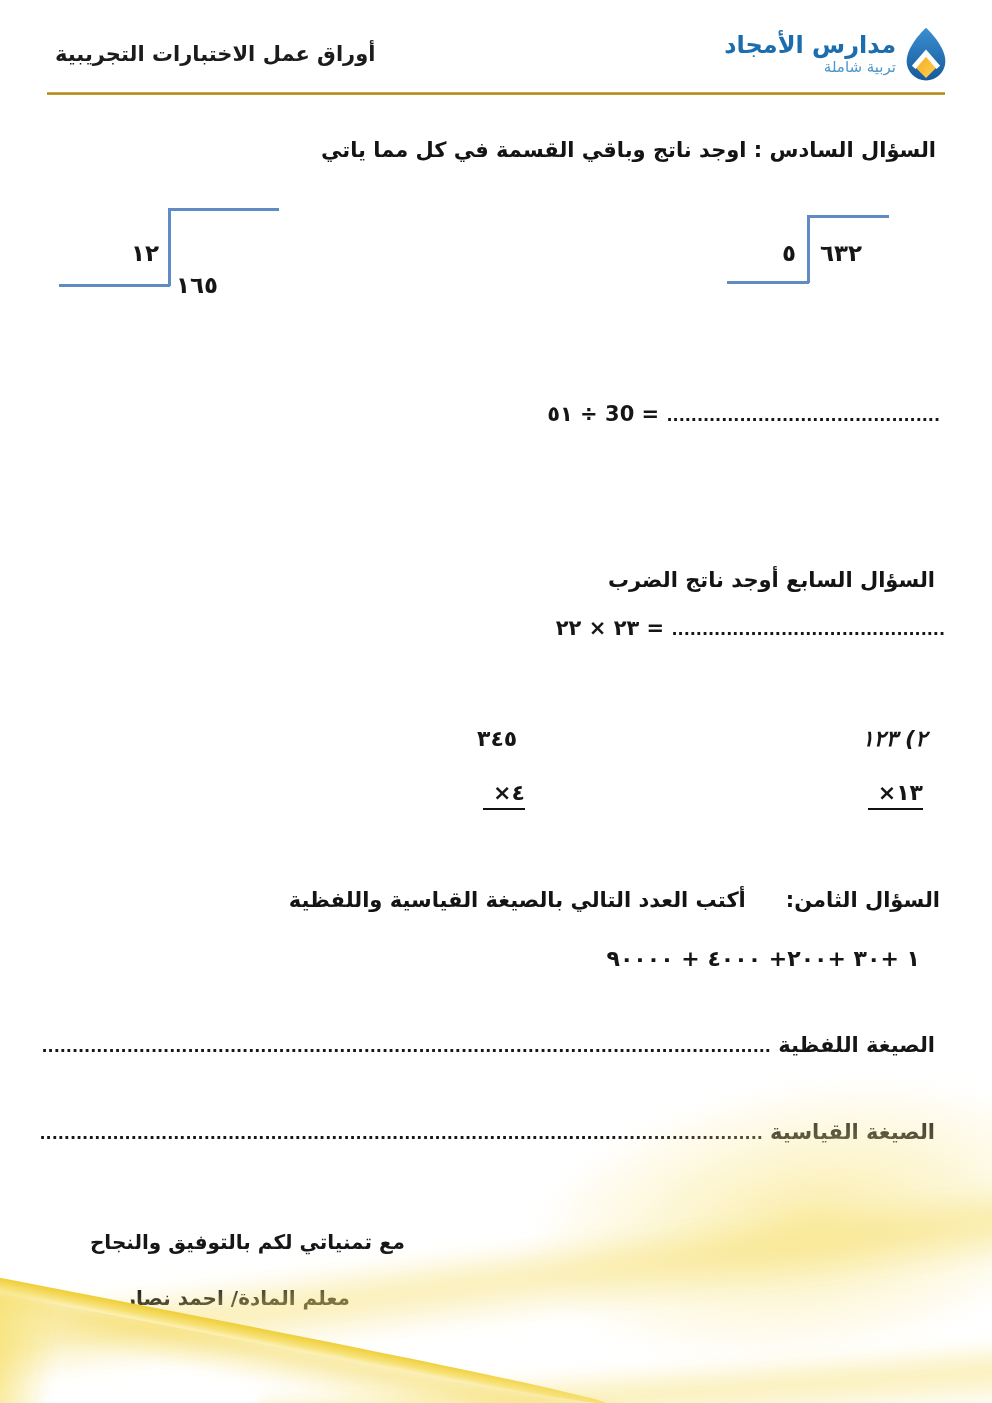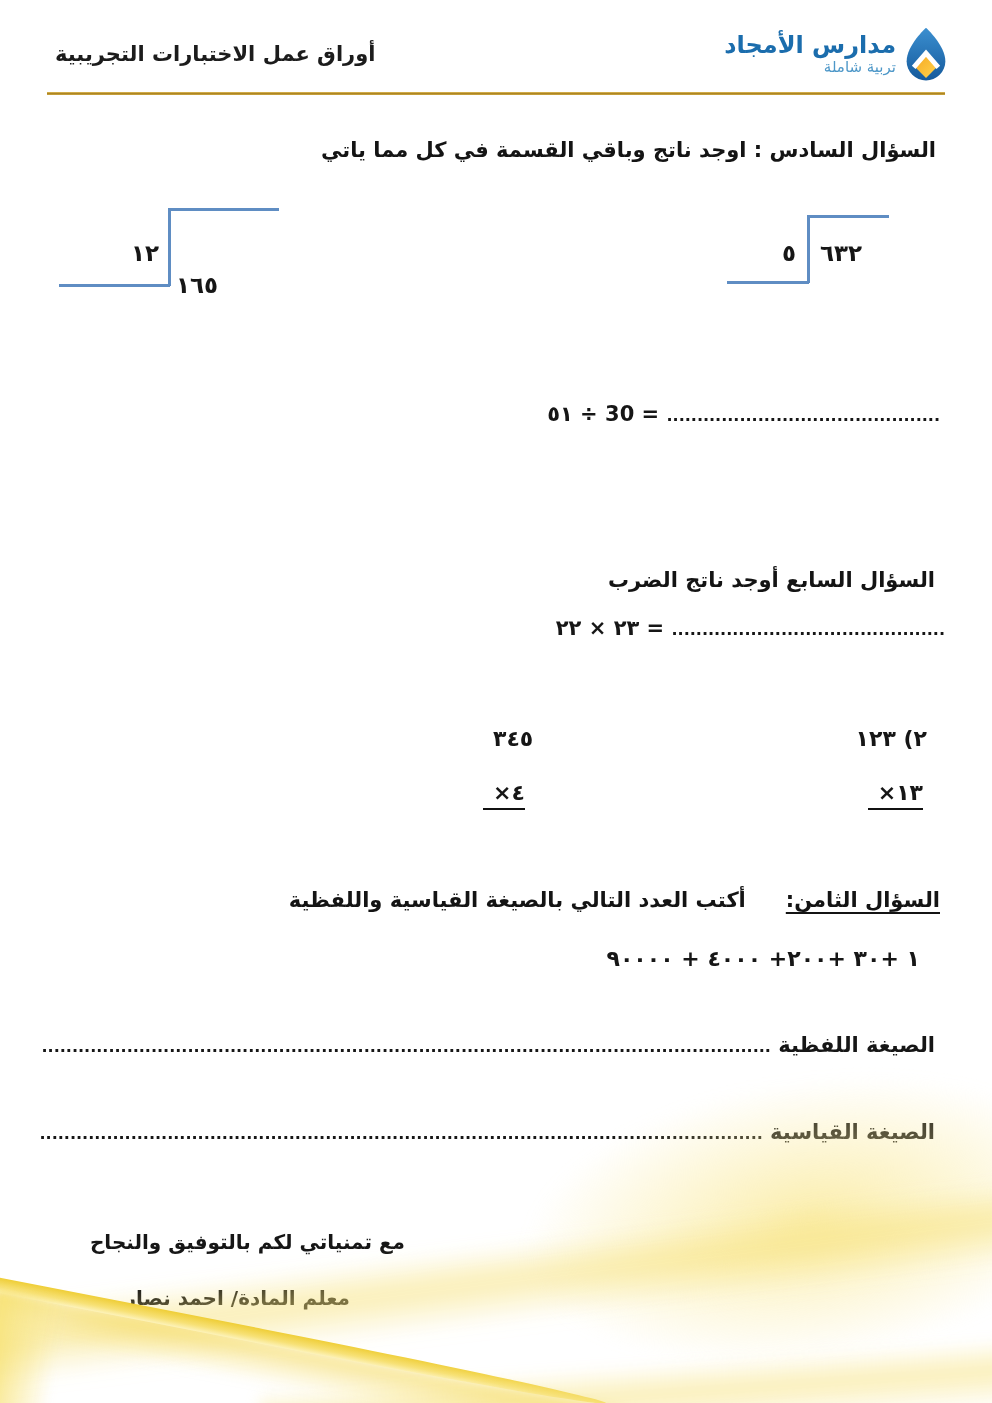--- a/index.html
+++ b/index.html
@@ -21,21 +21,21 @@
   .school-name{font-size:24px;font-weight:700;color:#1b6dad;line-height:1.1;}
   .school-tagline{font-size:15px;color:#4d97c8;line-height:1.3;}
   .header-rule{left:47px;right:47px;top:92px;height:3px;
     background:linear-gradient(to bottom,#e2bf5b 0%,#a87f1f 55%,#d4b049 100%);}
 
   
   .q-heading{font-size:21px;font-weight:700;color:#141414;white-space:nowrap;}
   .q6-heading{right:56px;top:138px;}
   .q7-heading{right:57px;top:568px;}
   .q8-heading{right:52px;top:888px;}
-  .q8-label{text-decoration:underline;text-decoration-thickness:1.5px;text-underline-offset:5px;margin-inline-end:14px;margin-left:40px;}
+  .q8-label{text-decoration-thickness:1.5px;text-underline-offset:5px;margin-inline-end:14px;margin-left:40px;}
 
   .expr{font-size:21px;font-weight:700;white-space:nowrap;}
   .q6-expr{right:52px;top:402px;}
   .q7-expr{right:47px;top:616px;margin-left:27px;}
   .q8-expr{right:72px;top:946px;font-size:22px;}
   .dots{font-size:16px;font-weight:700;letter-spacing:0.5px;}
 
   
   .bracket-line{background:#5f8dc3;}
   .num{font-size:23px;font-weight:700;white-space:nowrap;}
@@ -128,26 +128,26 @@
   <span>٥١ ÷ 30 = </span><span class="dots">.............................................</span>
 </div>
 
 <div class="abs q-heading q7-heading rtl">السؤال السابع  أوجد ناتج الضرب</div>
 
 <div class="abs expr q7-expr rtl">
   <span>٢٣ × ٢٢ = </span><span class="dots">.............................................</span>
 </div>
 
 <div>
-  <div class="abs mult rtl" style="right:65px;top:726px;">٢) ١٢٣</div>
+  <div class="abs mult rtl" style="right:65px;top:726px;font-style:italic;">٢) ١٢٣</div>
   <div class="abs mult rtl mult-underline" style="right:69px;top:780px;">×١٣</div>
 </div>
 
 <div>
-  <div class="abs mult rtl" style="left:477px;top:726px;margin-left:16px;">٣٤٥</div>
+  <div class="abs mult rtl" style="left:477px;top:726px;">٣٤٥</div>
   <div class="abs mult rtl mult-underline" style="left:483px;top:780px;">×٤</div>
 </div>
 
 <div class="abs q-heading q8-heading rtl">
   <span class="q8-label">السؤال الثامن:</span><span>أكتب العدد التالي بالصيغة القياسية واللفظية</span>
 </div>
 
 <div class="abs expr q8-expr rtl">١ +٣٠ +٢٠٠+ ٤٠٠٠ + ٩٠٠٠٠</div>
 
 <div class="abs form-line verbal-line rtl">

